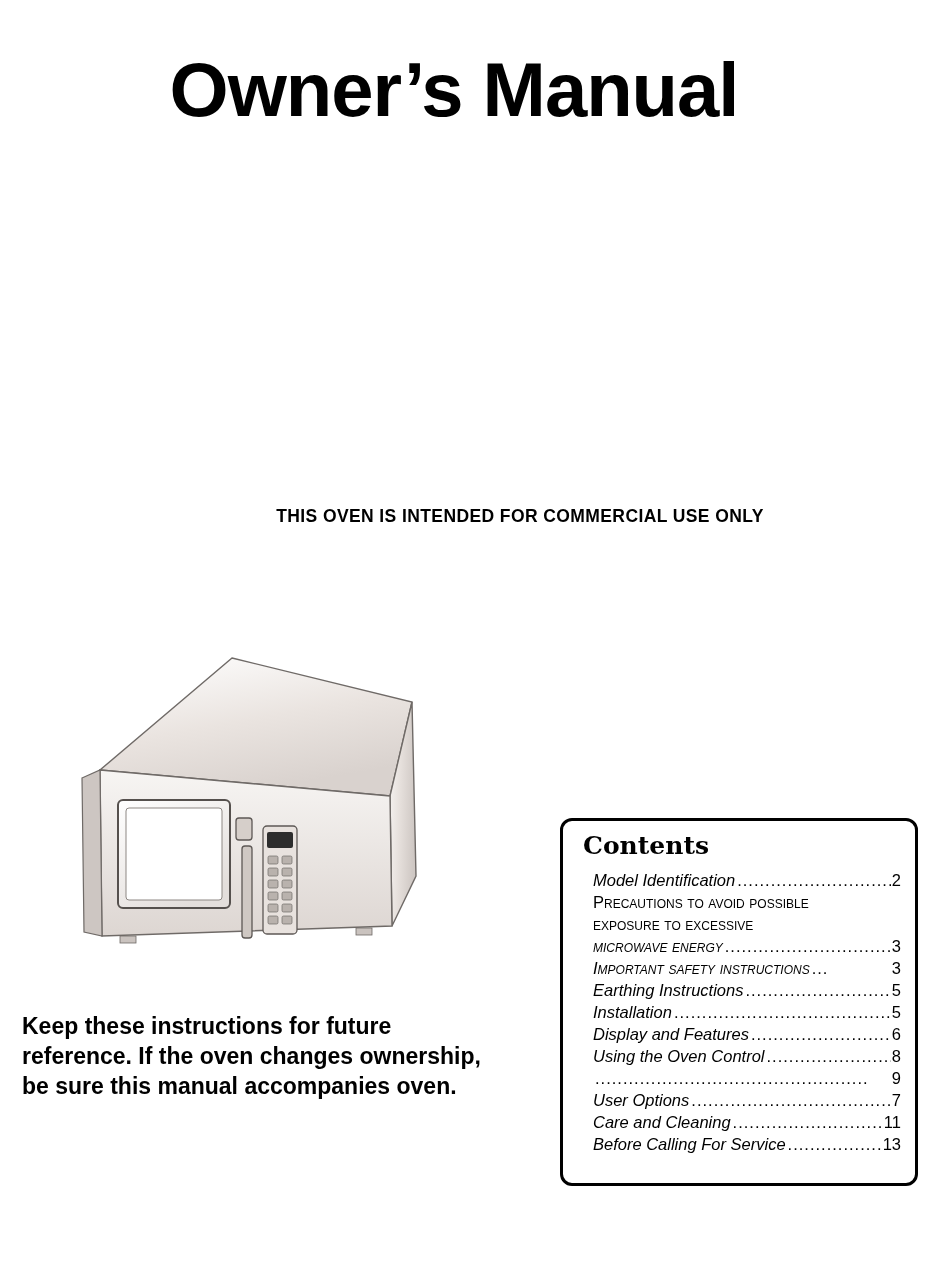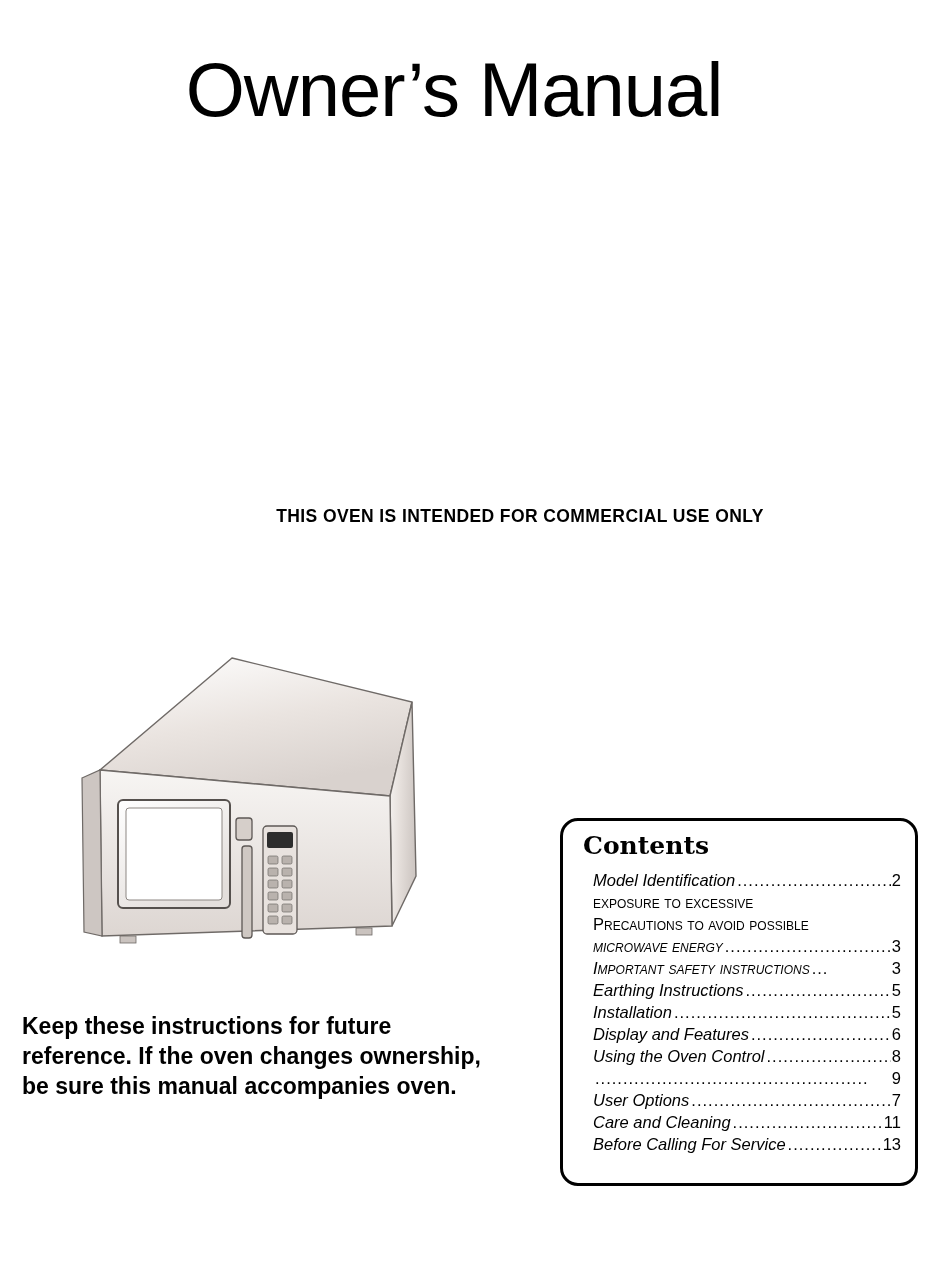--- a/index.html
+++ b/index.html
@@ -17,21 +17,21 @@
   }
 
   
   .page-title {
     position: absolute;
     top: 52px;
     left: 0;
     width: 908px;
     text-align: center;
     font-size: 76px;
-    font-weight: normal;
+    font-weight: bold;
     letter-spacing: -1px;
     line-height: 1.0;
   }
 
   
   .commercial-notice {
     position: absolute;
     top: 506px;
     left: 0;
     width: 950px;
@@ -72,21 +72,21 @@
   }
 
   
   .contents-box {
     position: absolute;
     left: 560px;
     top: 818px;
     width: 358px;
     height: 368px;
     border: 3px solid #000000;
-    border-radius: 18px;
+    border-radius: 12px;
     background: #ffffff;
     box-sizing: border-box;
   }
   .contents-heading {
     position: absolute;
     left: 20px;
     top: 10px;
     font-family: "DejaVu Serif", serif;
     font-size: 25px;
     font-weight: bold;
@@ -205,22 +205,22 @@
 
     <li>
       <span class="entry">
         <span class="lbl">Model Identification</span>
         <span class="dots">...........................................................</span>
         <span class="pg">2</span>
       </span>
     </li>
 
     <li class="smallcaps">
+      <div class="wrap-line">Precautions to avoid possible</div>
       <div class="wrap-line">exposure to excessive</div>
-      <div class="wrap-line">Precautions to avoid possible</div>
       <span class="entry">
         <span class="lbl wrap-line">microwave energy</span>
         <span class="dots">..........................................</span>
         <span class="pg">3</span>
       </span>
     </li>
 
     <li class="smallcaps">
       <span class="entry">
         <span class="lbl">Important safety instructions</span>

